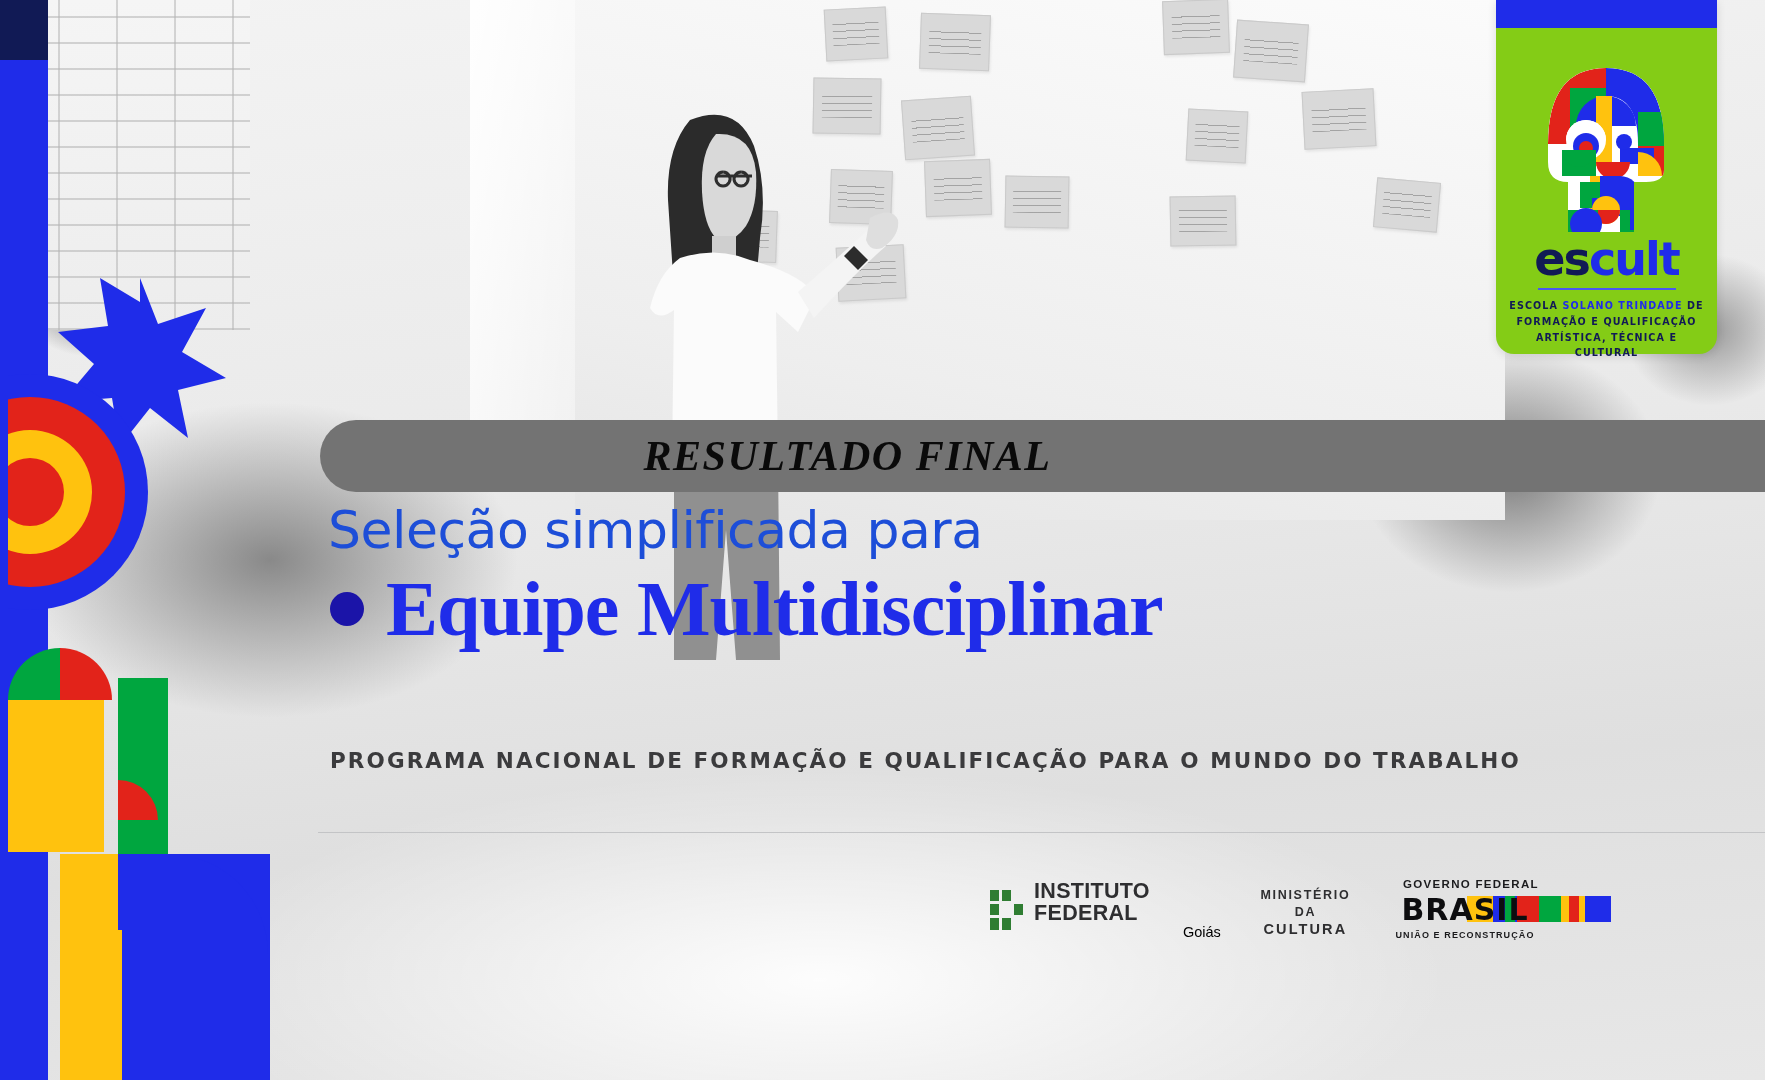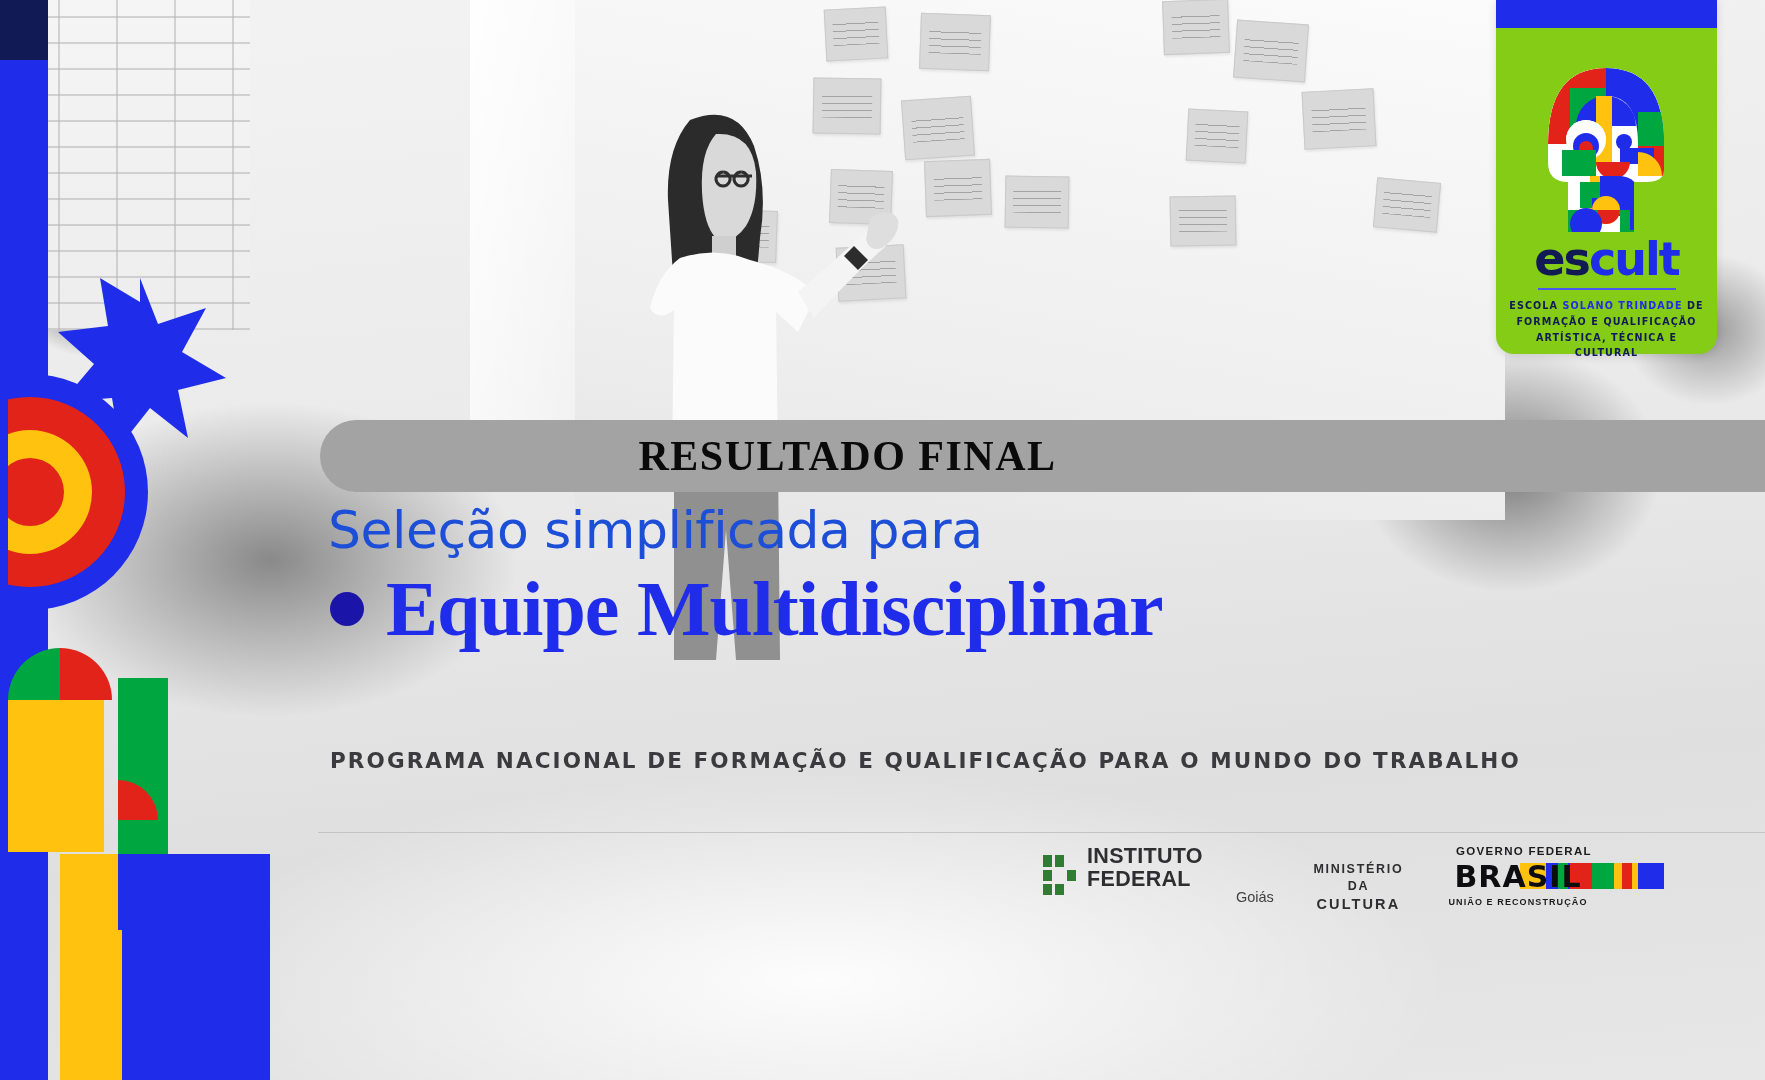--- a/index.html
+++ b/index.html
@@ -58,22 +58,22 @@
 
   
   #person { position:absolute; left:540px; top:60px; width:360px; height:620px; filter:grayscale(1); }
 
   
   #leftband { position:absolute; left:0; top:0; width:282px; height:1080px; overflow:hidden; }
 
   
   #greenbar {
     position:absolute; left:320px; top:420px; width:1445px; height:72px;
-    background:#a3a3a3; border-radius:36px 0 0 36px;
-    display:flex; align-items:center; justify-content:center;
+    background:#737373; border-radius:36px 0 0 36px;
+    display:flex; align-items:center; justify-content:center;font-style:italic;
   }
   #greenbar span {
     font-family:"Liberation Serif", serif; font-weight:bold;
     font-size:42px; letter-spacing:1.5px; color:#0a0a0a;
     padding-right:390px;
   }
 
   
   #sub1 {
     position:absolute; left:328px; top:500px;
@@ -91,29 +91,29 @@
   #program {
     position:absolute; left:330px; top:748px;
     font-size:21.5px; font-weight:bold; letter-spacing:2.1px; color:#3b3b3d;
     font-family:"DejaVu Sans", sans-serif;
   }
 
   
   #divider { position:absolute; left:318px; top:832px; width:1447px; height:1px; background:#c3c4c6; }
 
   
-  #footer { position:absolute; left:1043px; top:845px; width:550px; height:95px; display:flex; align-items:flex-start; gap:36px; }
+  #footer { position:absolute; left:990px; top:845px; width:550px; height:95px; display:flex; align-items:flex-end; gap:36px; }
 
   .if-logo { display:flex; align-items:center; gap:11px; }
   .if-grid { width:40px; height:40px; display:grid; grid-template-columns:repeat(3,1fr); grid-template-rows:repeat(3,1fr); gap:3px; }
   .if-grid i { background:#2f7d32; display:block; }
   .if-grid i.off { background:transparent; }
   .if-txt { line-height:1.05; }
   .if-txt b { display:block; font-size:21.5px; font-weight:bold; color:#2e2e30; letter-spacing:.3px; }
-  .if-txt s { display:block; text-decoration:none; font-size:14.5px; color:#404040; text-align:right; }
+  .if-txt s { display:block; text-decoration:none; font-size:14.5px; color:#000000; text-align:right; }
 
   .minc { text-align:center; line-height:1.35; }
   .minc u { display:block; text-decoration:none; font-size:12.5px; font-weight:bold; letter-spacing:1.7px; color:#2e2e30;margin-top:16px; }
   .minc b { display:block; font-size:14.5px; font-weight:bold; letter-spacing:2.1px; color:#2e2e30; }
 
   .gov { text-align:center; }
   .gov .gtop { font-size:11.5px; font-weight:bold; letter-spacing:1.3px; color:#1b1b1d;margin-left:12px; }
   .gov .gbot { font-size:9px; font-weight:bold; letter-spacing:1.1px; color:#1b1b1d; margin-top:4px; }
   .gov .brasil { position:relative; width:150px; height:34px; margin:2px 0; }
   .gov .brasil .word {

